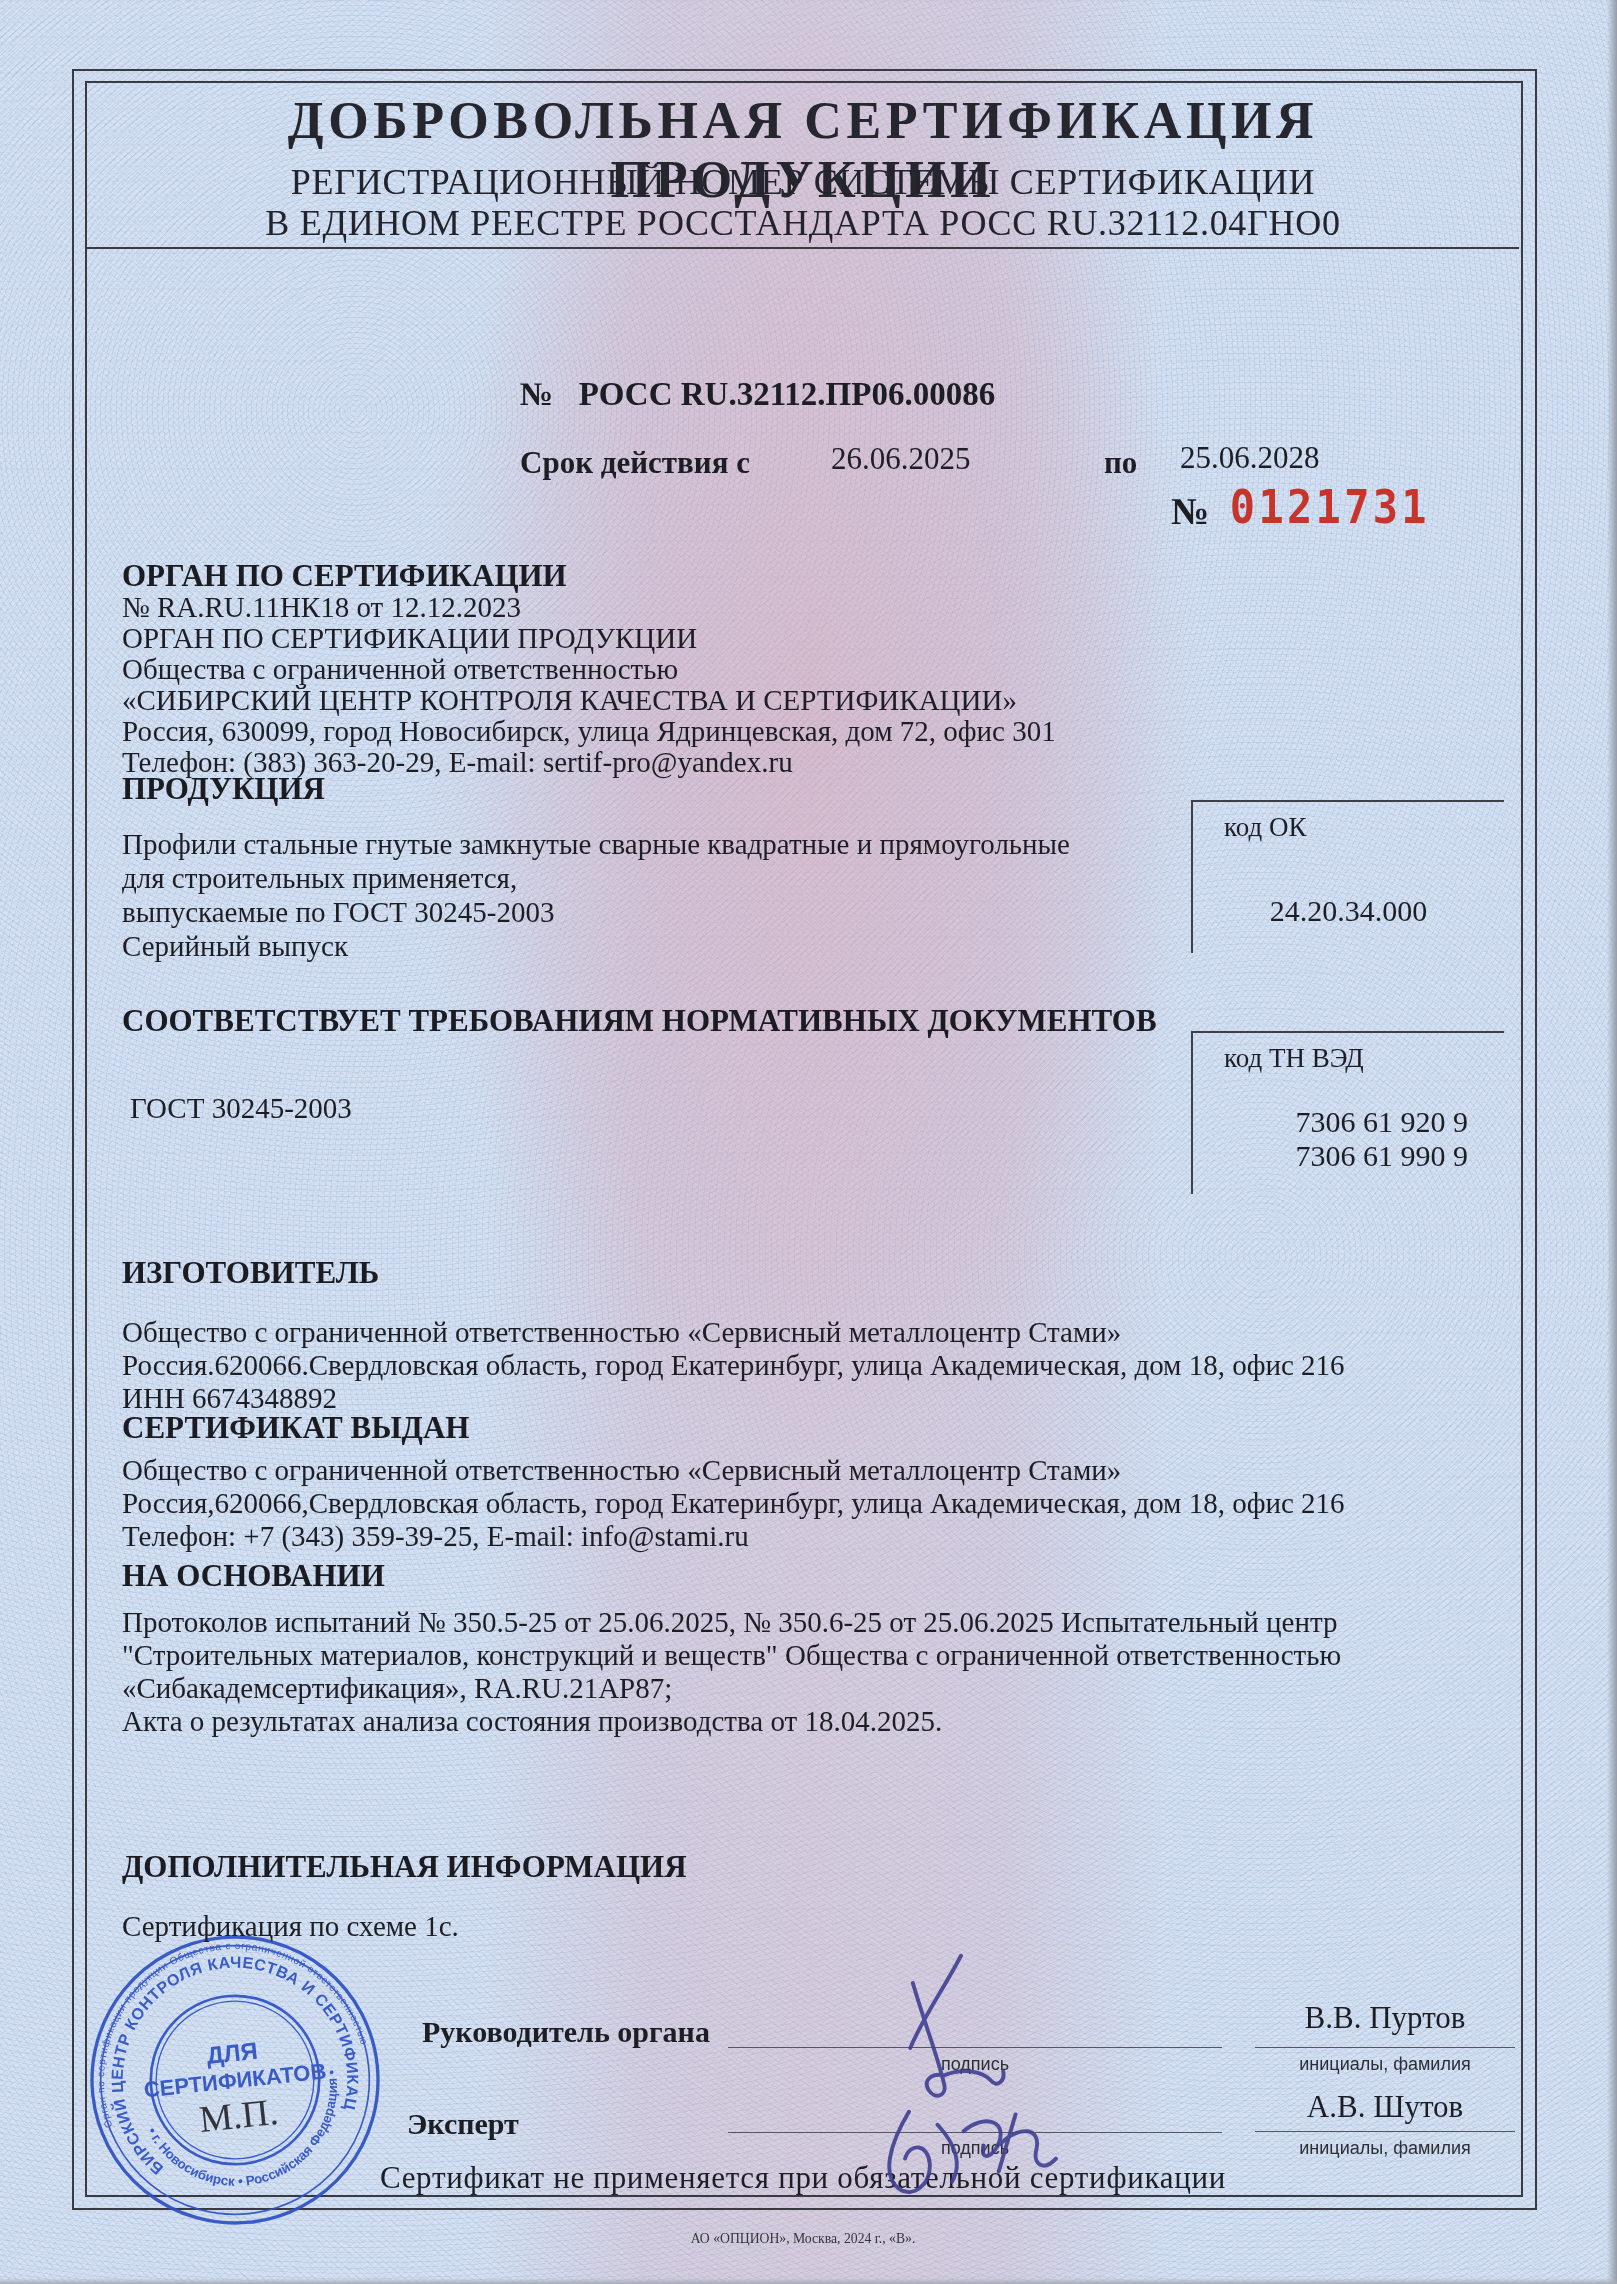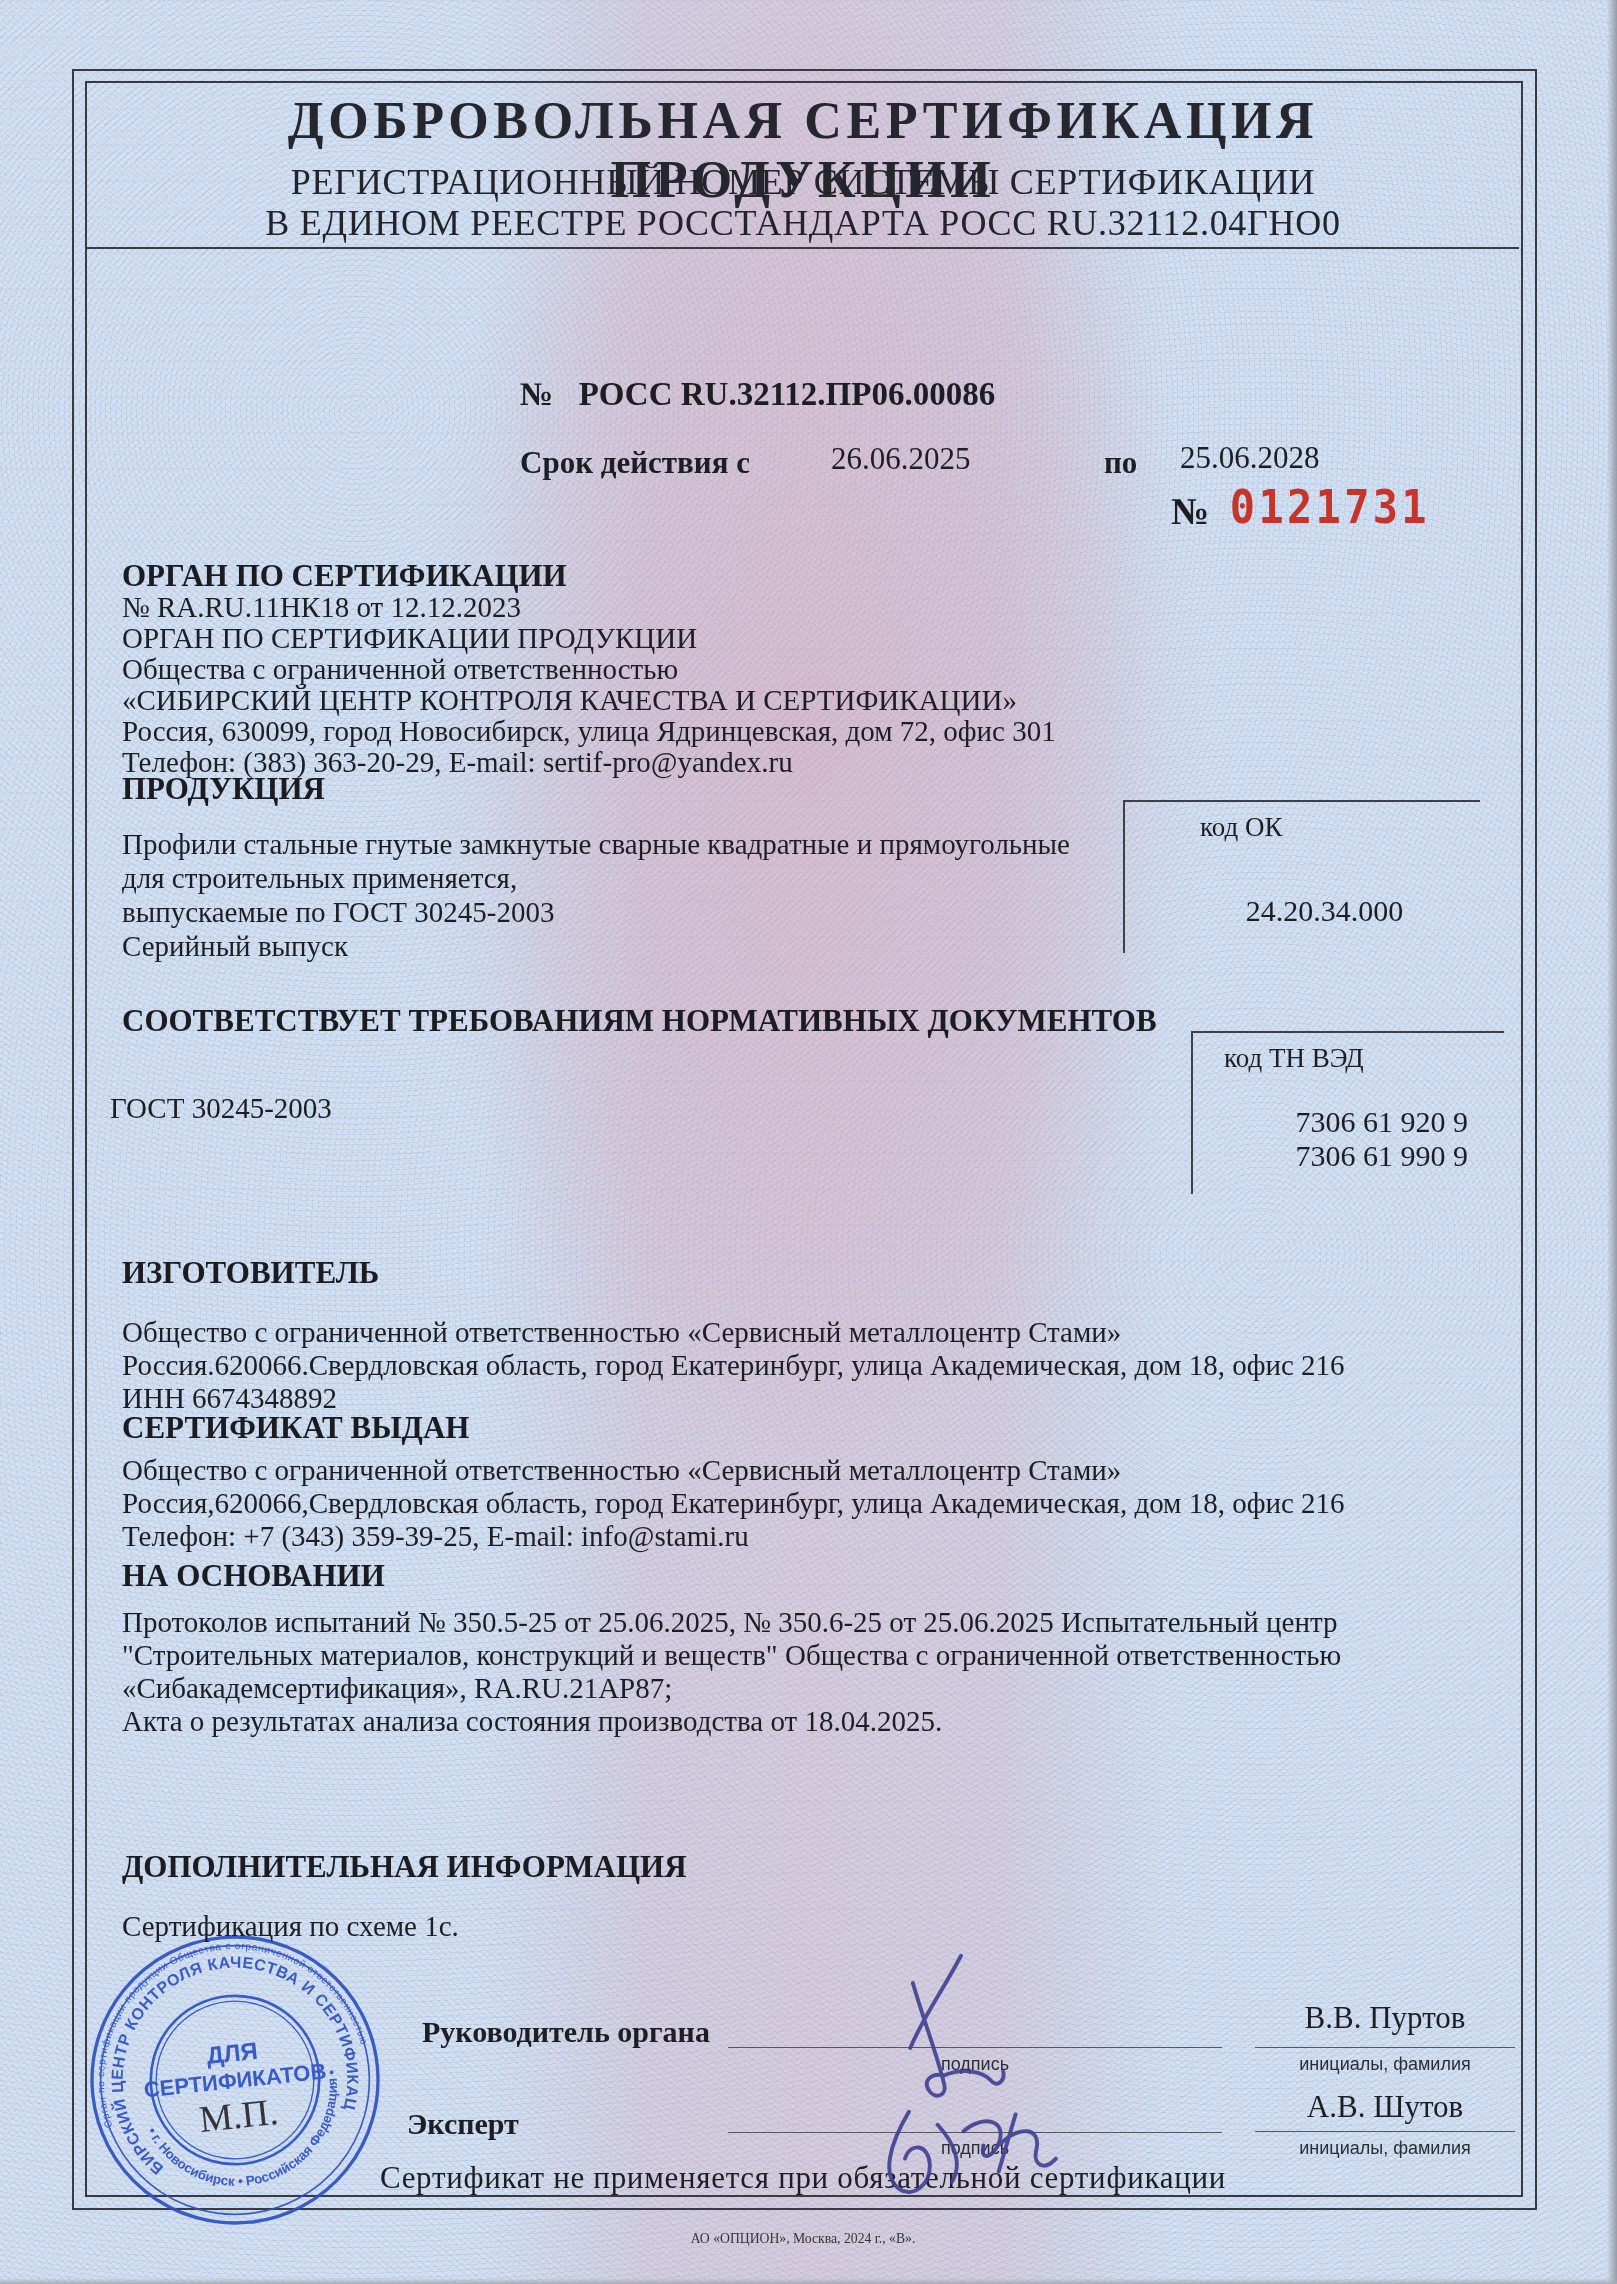--- a/index.html
+++ b/index.html
@@ -88,34 +88,34 @@
   </div>
 
   <div class="abs z heading" style="left:122px;top:771px;">ПРОДУКЦИЯ</div>
   <div class="abs z" style="left:122px;top:827px;width:1067px;">
     <div class="bodyln-sp">Профили стальные гнутые замкнутые сварные квадратные и прямоугольные</div>
     <div class="bodyln-sp">для строительных применяется,</div>
     <div class="bodyln-sp">выпускаемые по  ГОСТ 30245-2003</div>
     <div class="bodyln-sp">Серийный выпуск</div>
   </div>
 
-  <div class="codebox" style="left:1123px;top:800px;width:311px;height:151px;padding-left:44px;">
+  <div class="codebox" style="left:1191px;top:800px;width:311px;height:151px;">
     <div class="lbl serif">код ОК</div>
     <div class="center serif" style="font-size:30px;margin-top:51px;">24.20.34.000</div>
   </div>
 
   <div class="abs z heading" style="left:122px;top:1003px;">СООТВЕТСТВУЕТ ТРЕБОВАНИЯМ НОРМАТИВНЫХ ДОКУМЕНТОВ</div>
   <div class="codebox" style="left:1191px;top:1031px;width:311px;height:161px;">
     <div class="lbl serif">код ТН ВЭД</div>
     <div style="font-size:30px;line-height:34px;text-align:right;padding-right:36px;margin-top:31px;">
       <div>7306 61 920 9</div>
       <div>7306 61 990 9</div>
     </div>
   </div>
-  <div class="abs z bodyln" style="left:110px;top:1093px;">ГОСТ 30245-2003</div>
+  <div class="abs z bodyln" style="left:130px;top:1093px;">ГОСТ 30245-2003</div>
 
   <div class="abs z heading" style="left:122px;top:1255px;">ИЗГОТОВИТЕЛЬ</div>
   <div class="abs z" style="left:122px;top:1316px;width:1392px;">
     <div class="bodyln-w">Общество с ограниченной ответственностью «Сервисный металлоцентр Стами»</div>
     <div class="bodyln-w">Россия.620066.Свердловская область,  город Екатеринбург, улица Академическая, дом 18, офис 216</div>
     <div class="bodyln-w">ИНН 6674348892</div>
   </div>
 
   <div class="abs z heading" style="left:122px;top:1410px;">СЕРТИФИКАТ ВЫДАН</div>
   <div class="abs z" style="left:122px;top:1454px;width:1392px;">

